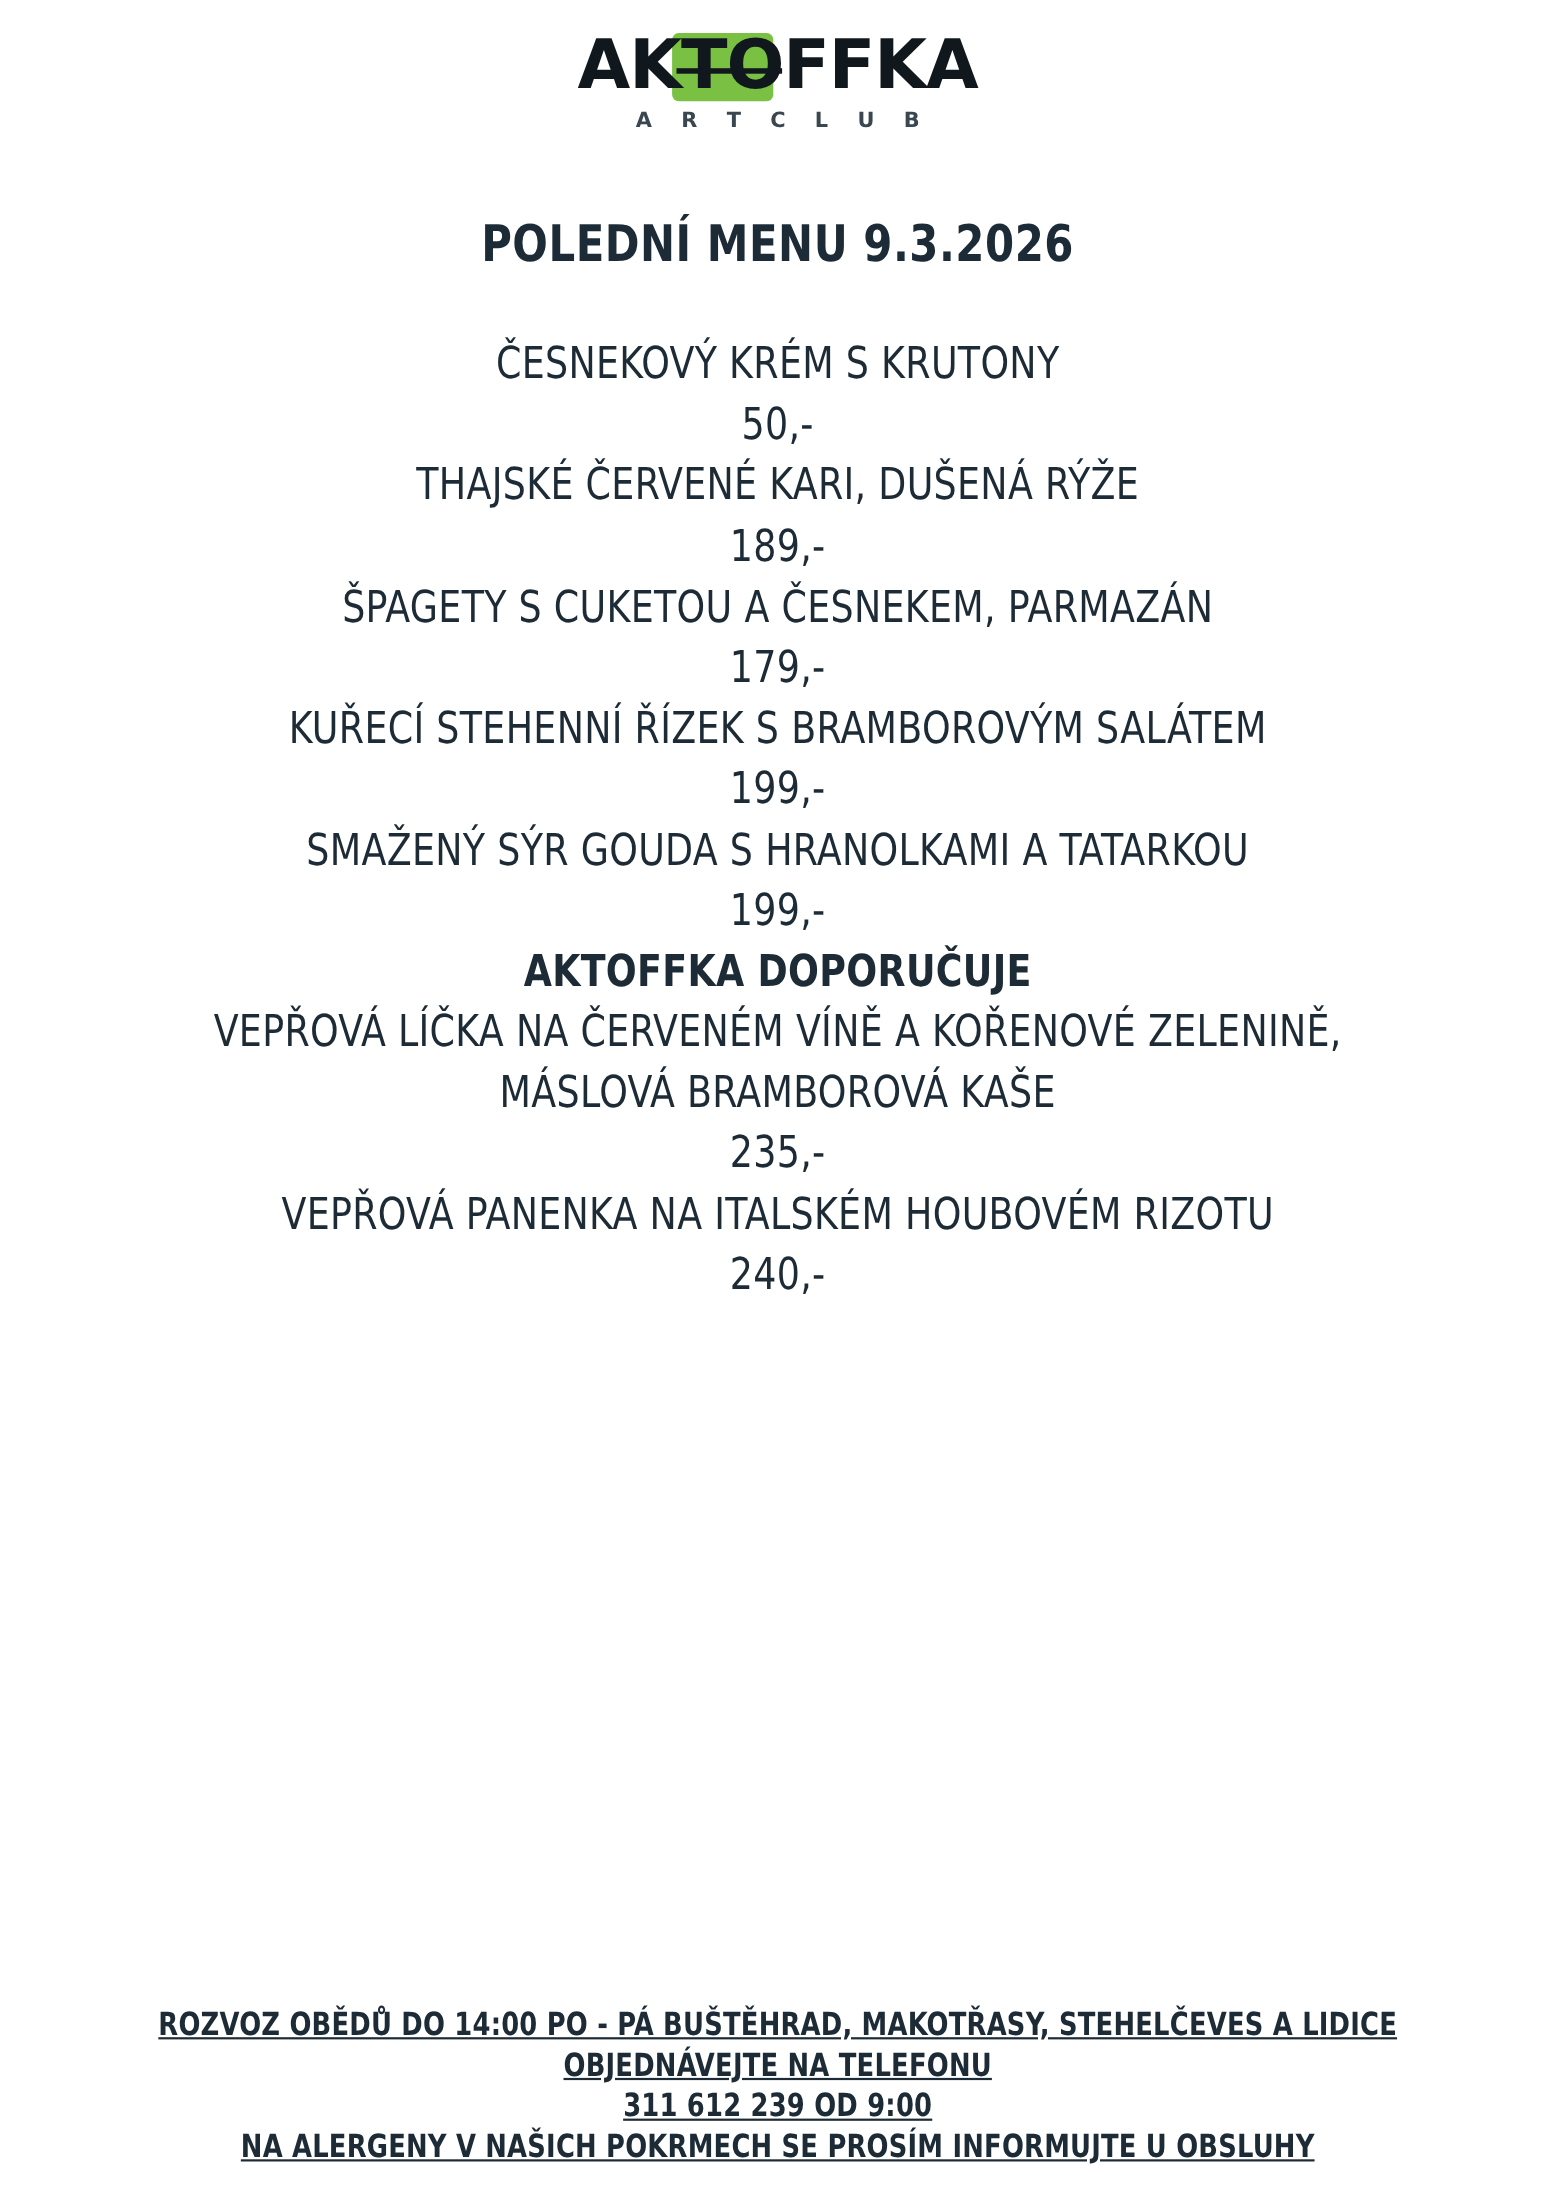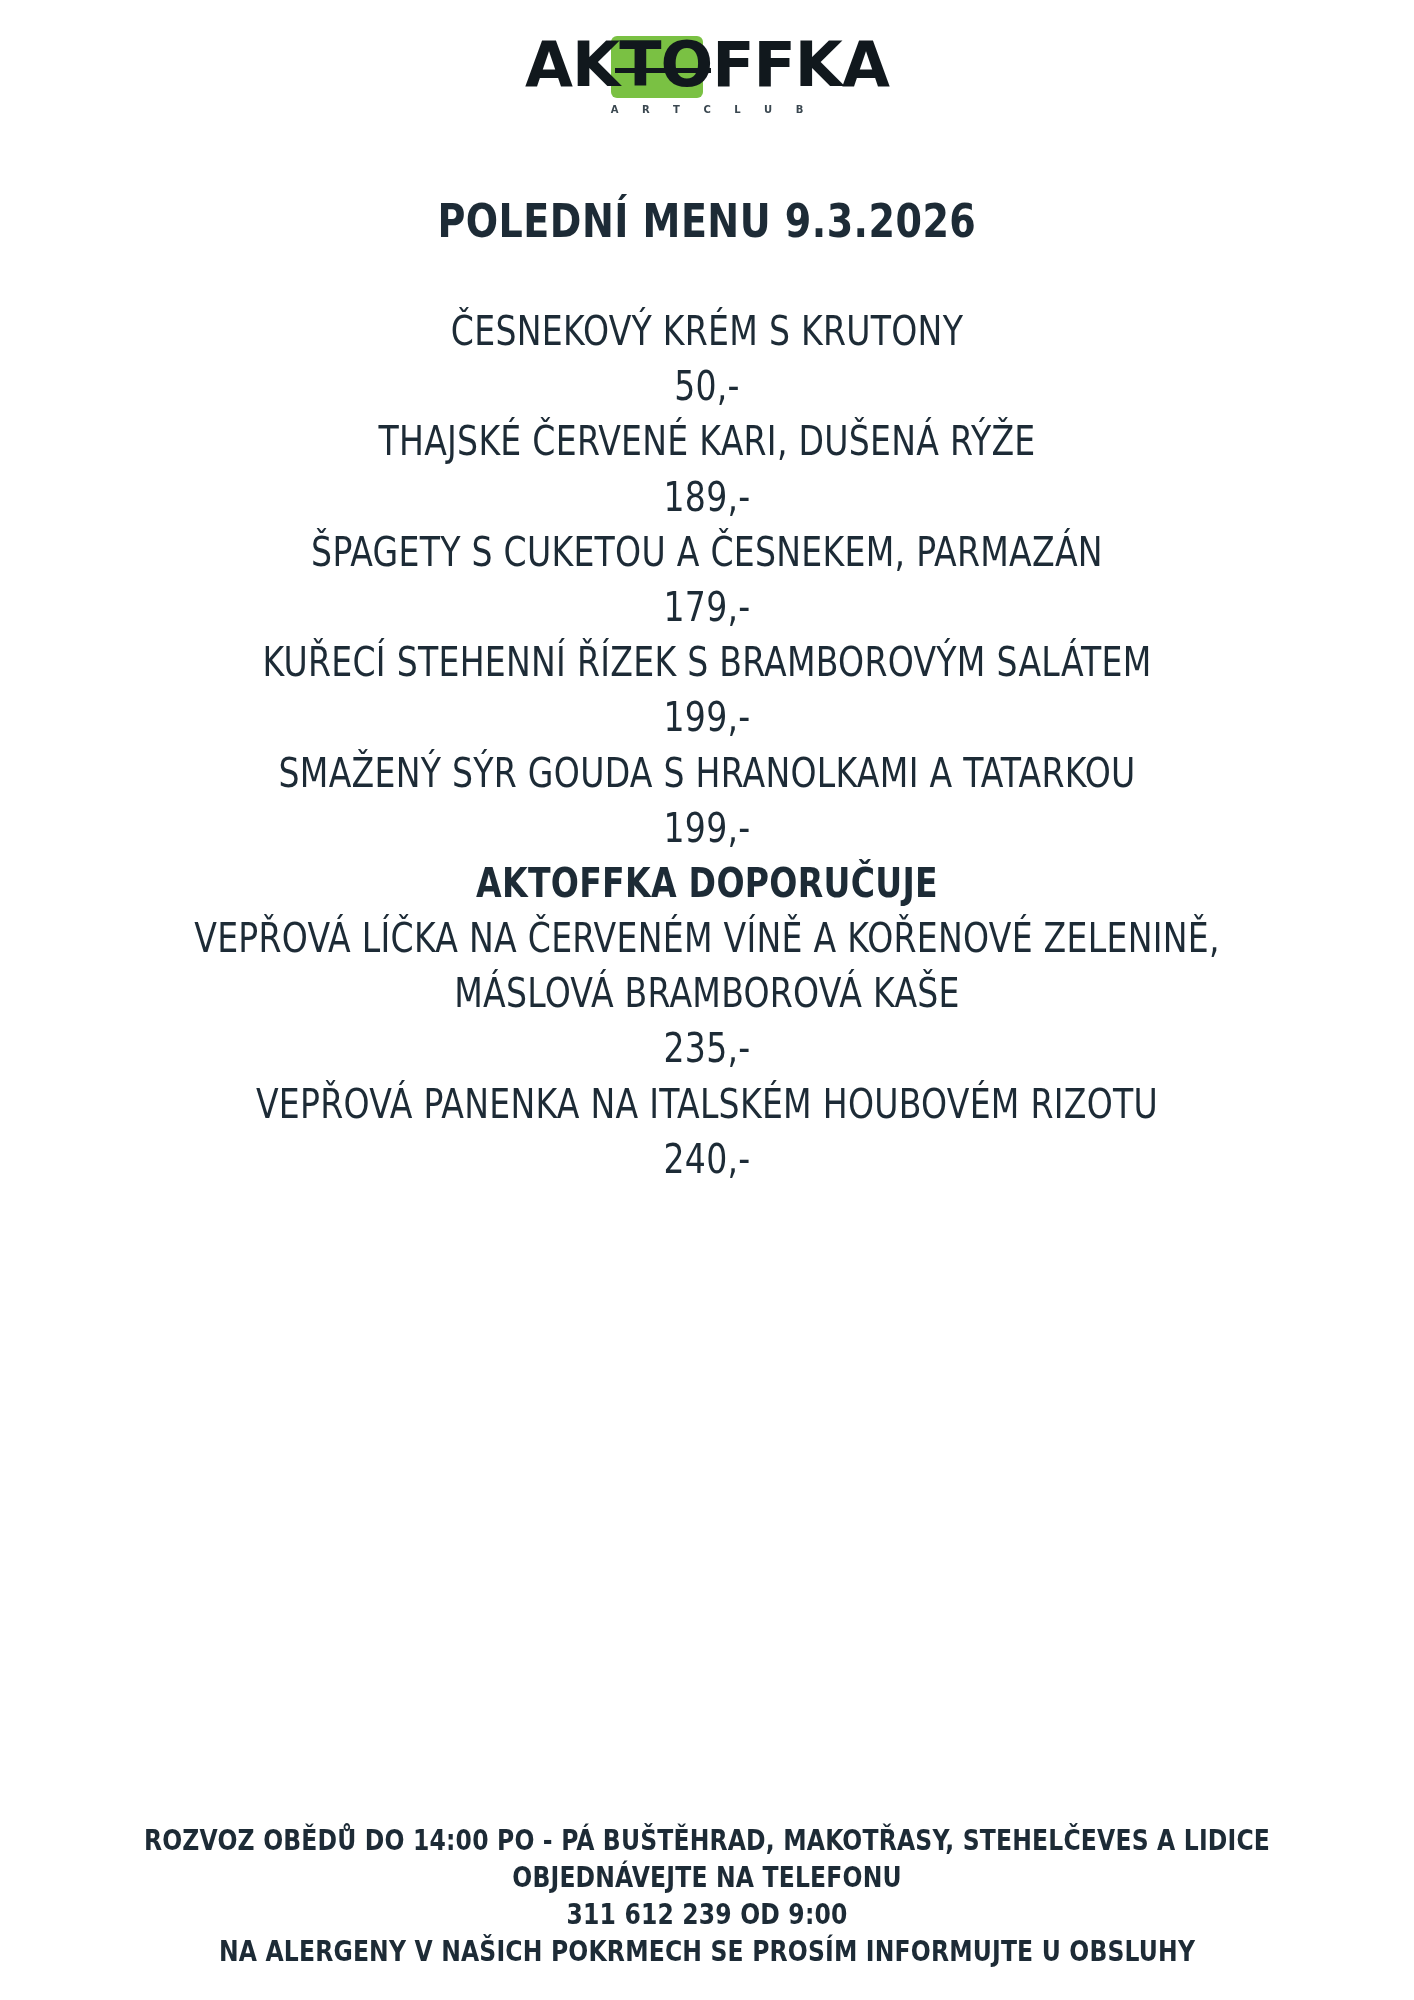--- a/index.html
+++ b/index.html
@@ -66,21 +66,21 @@
     left: 90px;
     top: 34px;
     width: 96px;
     height: 5px;
     background: #11181d;
     z-index: 2;
   }
   .logo-sub {
     margin-top: 8px;
     font-family: "DejaVu Sans", sans-serif;
-    font-size: 10px;
+    font-size: 19px;
     font-weight: bold;
     letter-spacing: 10px;
     color: #3a4750;
     text-indent: 10px;
   }
 
   
   .menu-title {
     margin-top: 60px;
     font-family: "DejaVu Sans Condensed", "DejaVu Sans", sans-serif;
@@ -109,20 +109,21 @@
   .line.price { font-weight: normal; }
   .line.highlight { font-weight: bold; }
 
   
   .footer {
     position: absolute;
     left: 0;
     right: 0;
     bottom: 30px;
     text-align: center;
+    text-decoration: underline;
   }
   .footer .fline {
     font-family: "DejaVu Sans Condensed", "DejaVu Sans", sans-serif;
     font-size: 29px;
     font-weight: bold;
     line-height: 1.28;
     color: #1d2b36;
     letter-spacing: 0.2px;
     transform: scaleX(0.9);
   }

